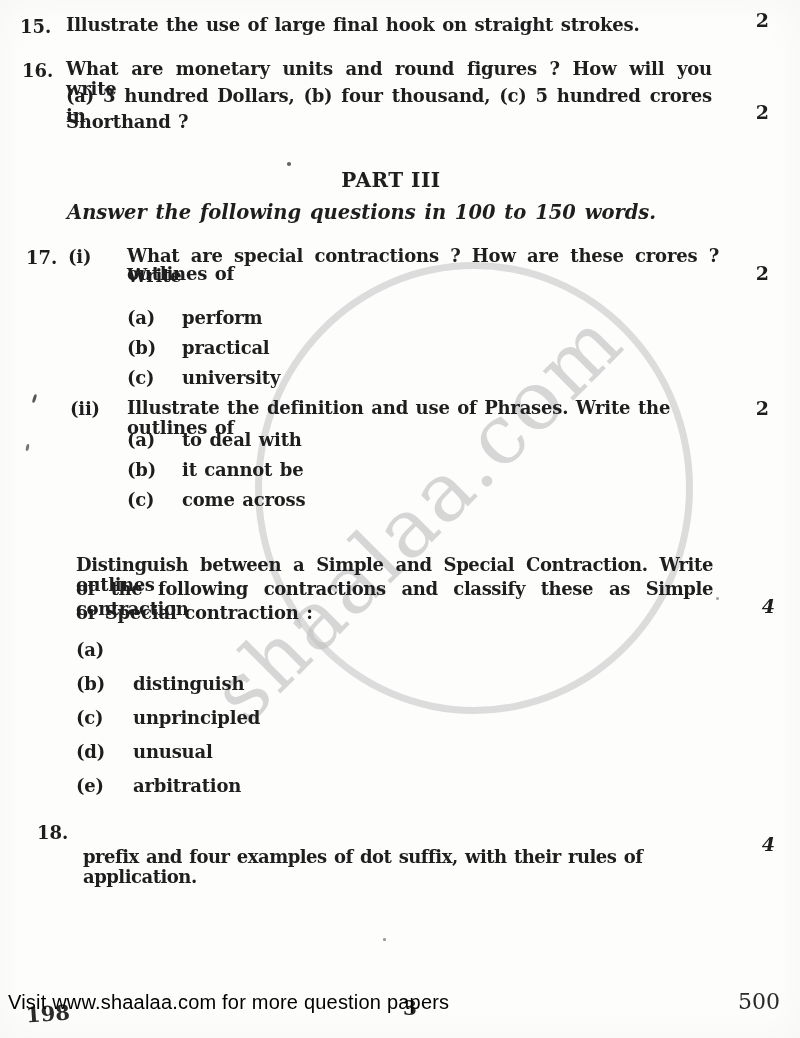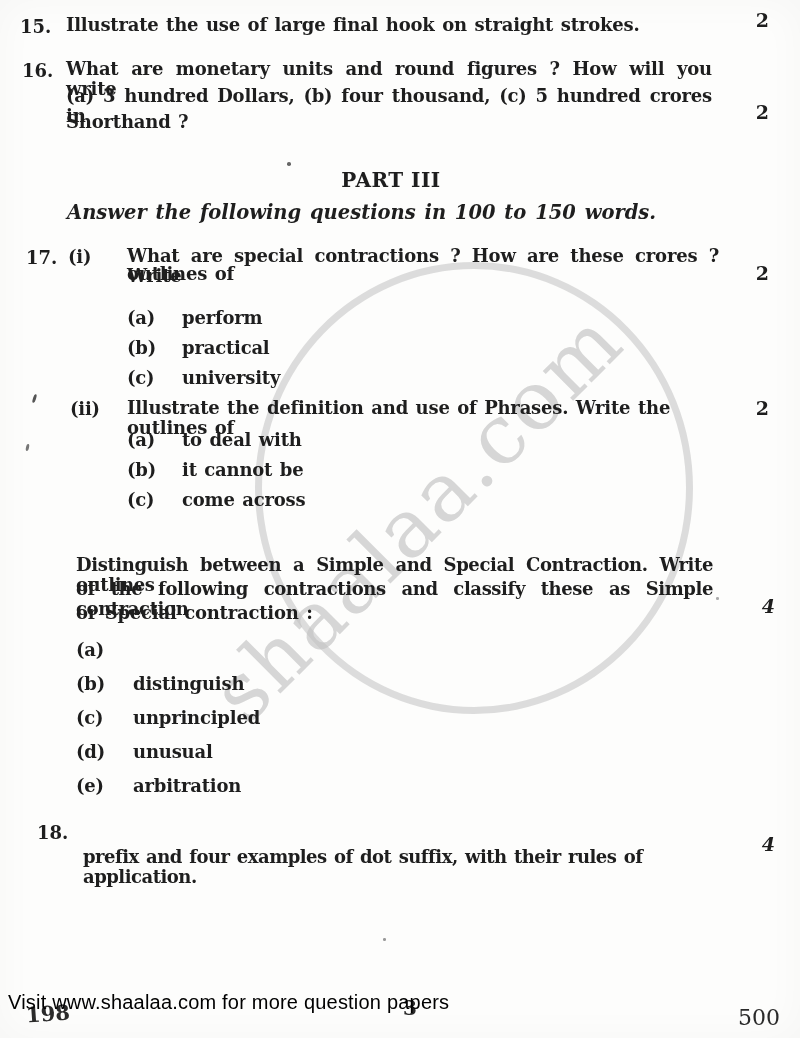--- a/index.html
+++ b/index.html
@@ -136,21 +136,21 @@
       <span>arbitration</span>
     </div>
   </div>
 
   <div class="abs qnum" style="left:37px;top:822px;">18.</div>
   <div class="abs qt" style="left:83px;top:847px;width:648px;letter-spacing:-0.5px;">prefix and four examples of dot suffix, with their rules of application.</div>
   <div class="abs marks it" style="right:25px;top:833px;">4</div>
 
   <div class="abs pgnum" style="left:26px;top:1001px;transform:rotate(-4deg);">198</div>
   <div class="abs pgnum" style="left:403px;top:996px;font-size:20px;">3</div>
-  <div class="abs pgnum" style="left:738px;top:989px;font-weight:400;font-size:22px;margin-top:16px;">500</div>
+  <div class="abs pgnum" style="left:738px;top:989px;font-weight:400;font-size:22px;">500</div>
   <div class="abs overlay" style="left:8px;top:991px;">Visit www.shaalaa.com for more question papers</div>
 
   <div class="spk" style="left:33px;top:394px;width:3px;height:9px;transform:rotate(18deg);"></div>
   <div class="spk" style="left:26px;top:444px;width:3px;height:7px;transform:rotate(12deg);background:#777;"></div>
   <div class="spk" style="left:287px;top:162px;width:4px;height:4px;background:#666;"></div>
   <div class="spk" style="left:716px;top:597px;width:3px;height:3px;background:#aaa;"></div>
   <div class="spk" style="left:383px;top:938px;width:3px;height:3px;background:#999;"></div>
 
 </div>
 

